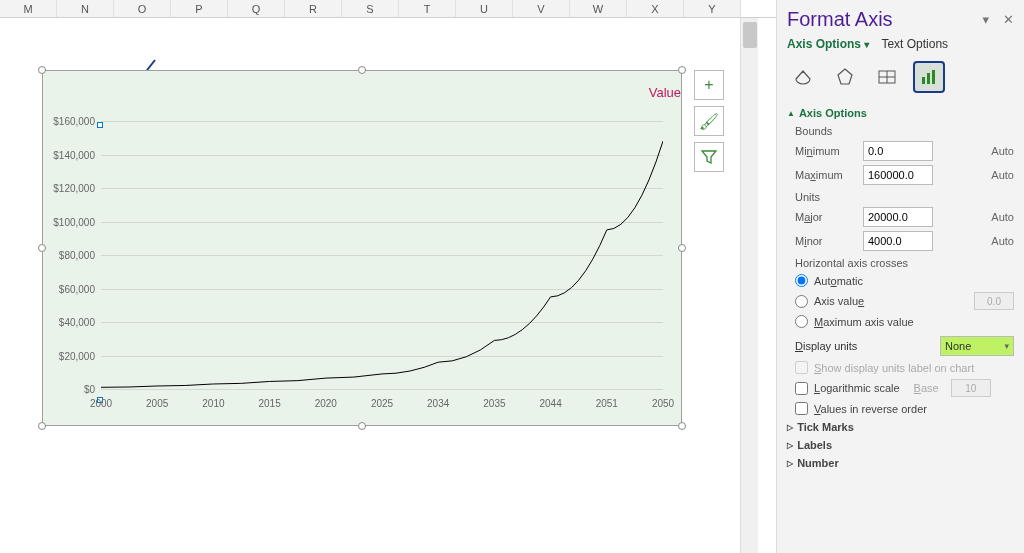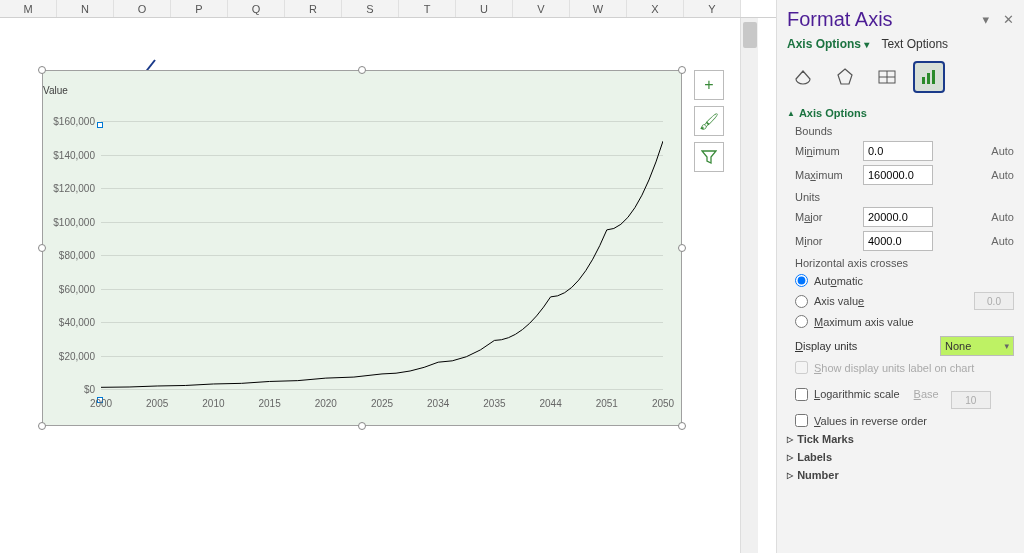--- a/index.html
+++ b/index.html
@@ -13,21 +13,21 @@
 .handle.tr { right: -5px; top: -5px; }
 .handle.bl { left: -5px; bottom: -5px; }
 .handle.br { right: -5px; bottom: -5px; }
 .handle.tm { left: calc(50% - 4px); top: -5px; }
 .handle.bm { left: calc(50% - 4px); bottom: -5px; }
 .handle.ml { left: -5px; top: calc(50% - 4px); }
 .handle.mr { right: -5px; top: calc(50% - 4px); }
 .axis-handle { position: absolute; width: 6px; height: 6px; background: #fff; border: 1px solid #0078d4; }
 .axis-handle.top { left: 54px; top: 51px; }
 .axis-handle.bot { left: 54px; top: 326px; }
-.chart-title { text-align: left; font-size: 10px; color: #404040; padding: 14px 0 8px; }
+.chart-title { text-align: right; font-size: 13px; color: #be185d; padding: 14px 0 8px; }
 .plot-area { position: absolute; left: 58px; top: 50px; right: 18px; bottom: 36px; }
 .y-label { position: absolute; left: -52px; font-size: 10px; color: #666; text-align: right; width: 46px; transform: translateY(-50%); }
 .gridline { position: absolute; left: 0; right: 0; border-top: 1px solid #d0d8d0; }
 .x-label { position: absolute; bottom: -20px; font-size: 10px; color: #666; transform: translateX(-50%); }
 .curve { position: absolute; left: 0; top: 0; width: 100%; height: 100%; }
 .chart-buttons { position: absolute; left: 694px; top: 52px; display: flex; flex-direction: column; gap: 6px; }
 .chart-btn { width: 30px; height: 30px; border: 1px solid #bbb; background: #fff; display: flex; align-items: center; justify-content: center; font-size: 16px; color: #3a8a3a; cursor: pointer; }
 .vscroll { position: absolute; right: 0px; top: 0; width: 18px; bottom: 0; background: #f0f0f0; border-left: 1px solid #ddd; }
 .vthumb { position: absolute; top: 4px; left: 2px; width: 14px; height: 26px; background: #c8c8c8; border-radius: 2px; }
 .side-panel { position: absolute; left: 776px; top: 0; width: 248px; height: 553px; background: #f3f3f3; border-left: 1px solid #ddd; padding: 8px 10px; font-size: 12px; color: #333; overflow: hidden; }
@@ -248,21 +248,21 @@
         </div>
     </div>
     <div class="check-row disabled">
         <input type="checkbox" disabled="" style="">
         <span><u class="accel">S</u>how display units label on chart</span>
       </div>
     <div class="check-row">
         <input type="checkbox" style="">
         <span><u class="accel">L</u>ogarithmic scale</span>
         <span class="disabled" style="margin-left:8px"><u class="accel">B</u>ase</span>
-        <input class="small-input" style="margin-left: 6px; margin-top: 12px;" value="10">
+        <input class="small-input" style="margin-left: 6px;" value="10">
       </div>
     <div class="check-row">
         <input type="checkbox" style="">
         <span><u class="accel">V</u>alues in reverse order</span>
       </div>
   </div>
 
   <div class="section-head collapsed">
       <span class="tri">▷</span>
       <span>Tick Marks</span>

